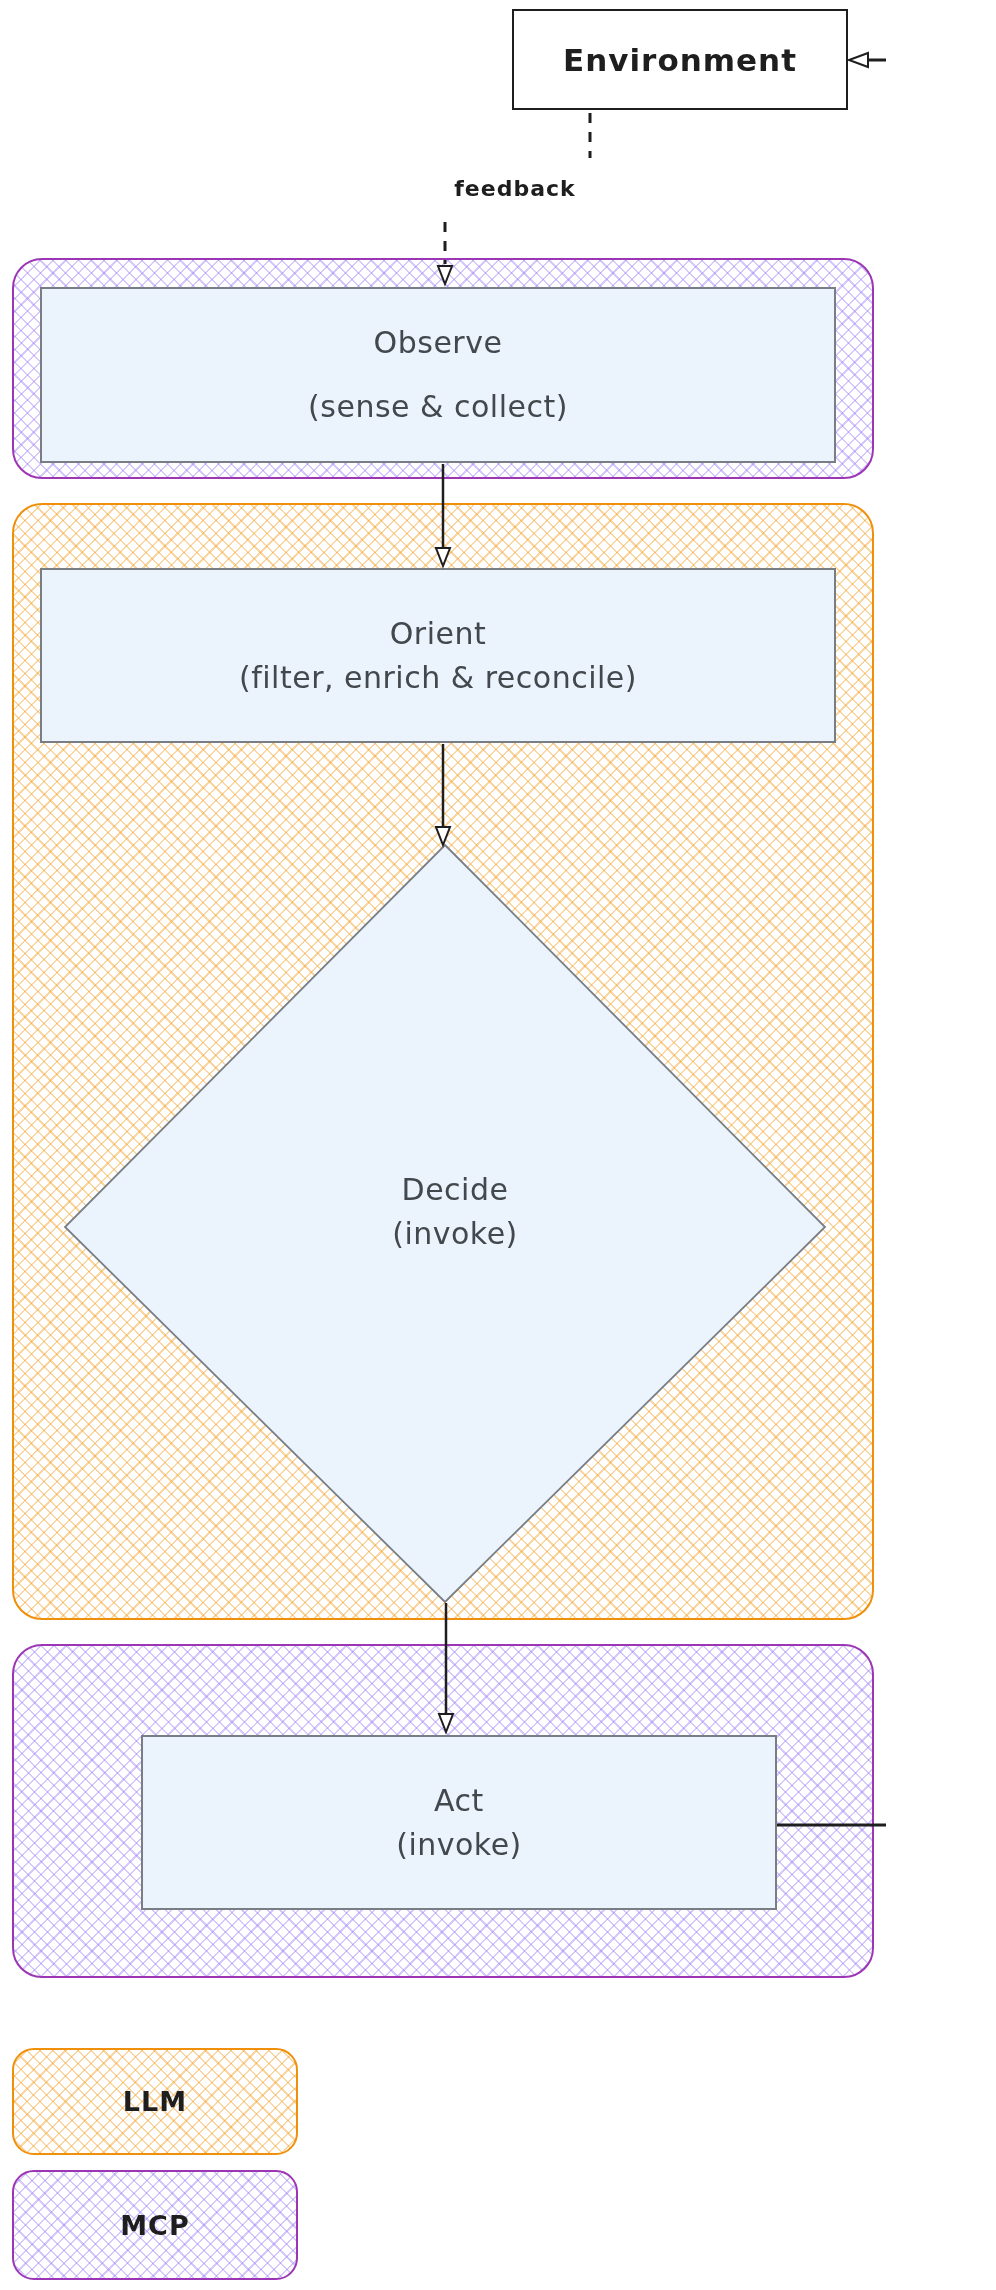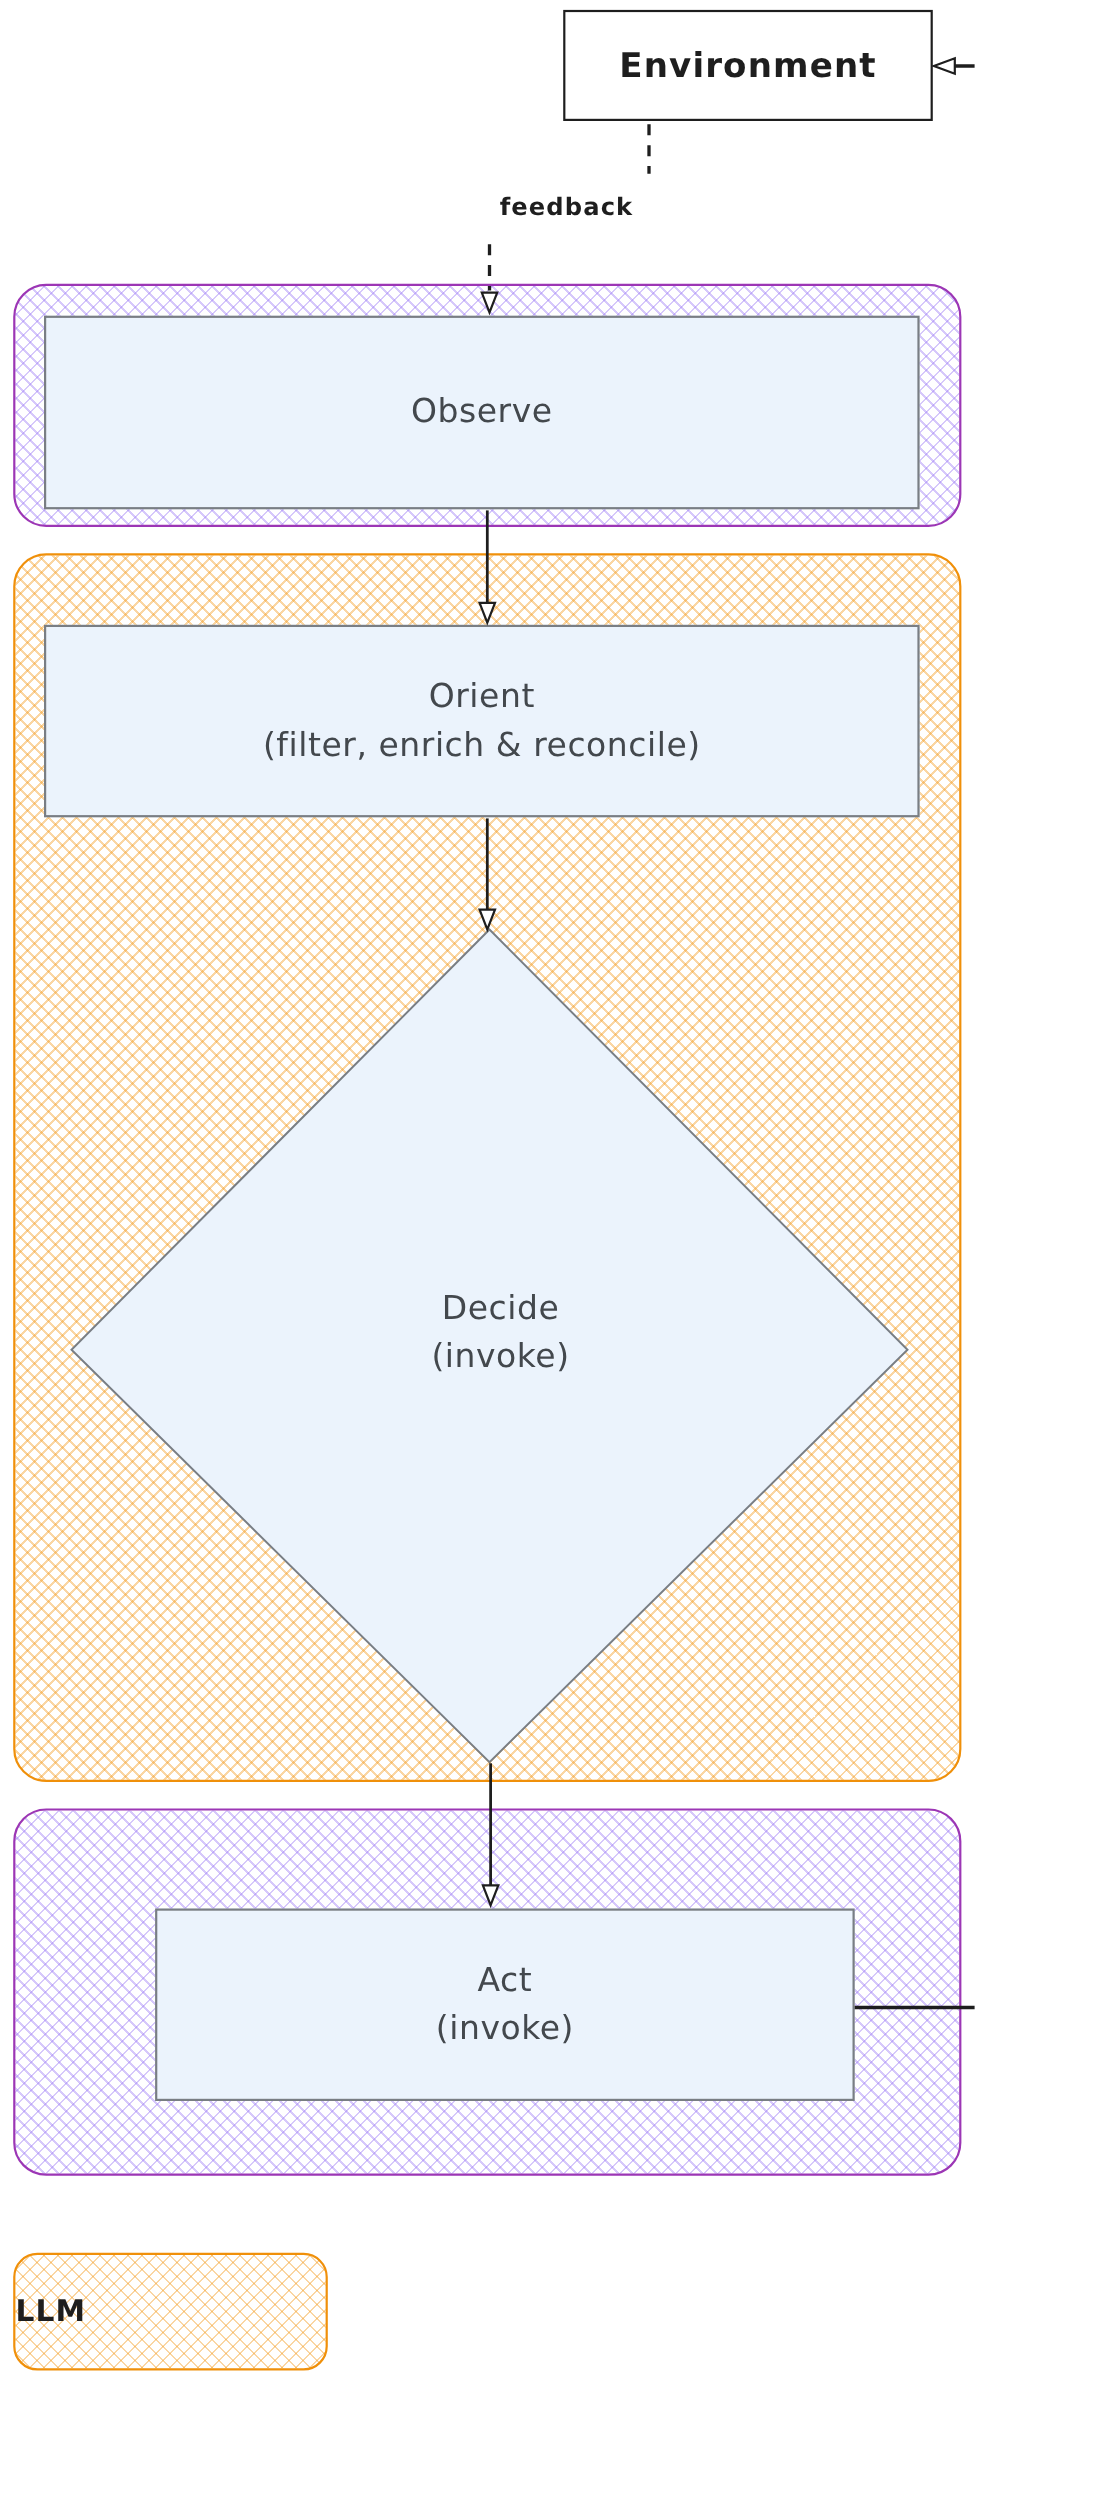--- a/index.html
+++ b/index.html
@@ -51,21 +51,21 @@
   #feedback-label{left:515px;top:176px;transform:translateX(-50%);font-size:22px;letter-spacing:1px;}
   #decide-label{
     position:absolute;left:445px;top:1168px;transform:translateX(-50%);
     text-align:center;color:#43484d;
   }
   #decide-label .node-title,#decide-label .node-sub{display:block;}
 
   
   .legend-box{
     position:absolute;box-sizing:border-box;border-radius:22px;
-    display:flex;align-items:center;justify-content:flex-start;
+    display:flex;align-items:center;justify-content:center;
     font-size:27px;font-weight:700;color:#1e1e1e;letter-spacing:1px;background-color:#fff;
   }
   #legend-llm{left:12px;top:2048px;width:286px;height:107px;}
   #legend-mcp{left:12px;top:2170px;width:286px;height:110px;}
 
   
   #wires{position:absolute;left:0;top:0;width:996px;height:2290px;pointer-events:none;}
   .layer-top{z-index:5;margin-left:10px;}
 </style>
 </head>
@@ -78,20 +78,21 @@
   <div id="group-act" class="group hatch-purple border-purple"></div>
 
   <div id="env-box">
     <span>Environment</span>
   </div>
 
   <div id="feedback-label" class="float-label">feedback</div>
 
   <div id="node-observe" class="node-box">
     <span class="node-title">Observe</span>
+    <span class="node-sub">(sense &amp; collect)</span>
   </div>
   <div id="node-orient" class="node-box">
     <span class="node-title">Orient</span>
     <span class="node-sub">(filter, enrich &amp; reconcile)</span>
   </div>
   <div id="node-act" class="node-box">
     <span class="node-title">Act</span>
     <span class="node-sub">(invoke)</span>
   </div>
 
@@ -118,14 +119,17 @@
   </svg>
 
   <div id="decide-label" class="layer-top">
     <span class="node-title">Decide</span>
     <span class="node-sub">(invoke)</span>
   </div>
 
   <div id="legend-llm" class="legend-box hatch-orange border-orange">
     <span>LLM</span>
   </div>
+  <div id="legend-mcp" class="legend-box hatch-purple border-purple">
+    <span>MCP</span>
+  </div>
 
 </div>
 
 </body></html>

